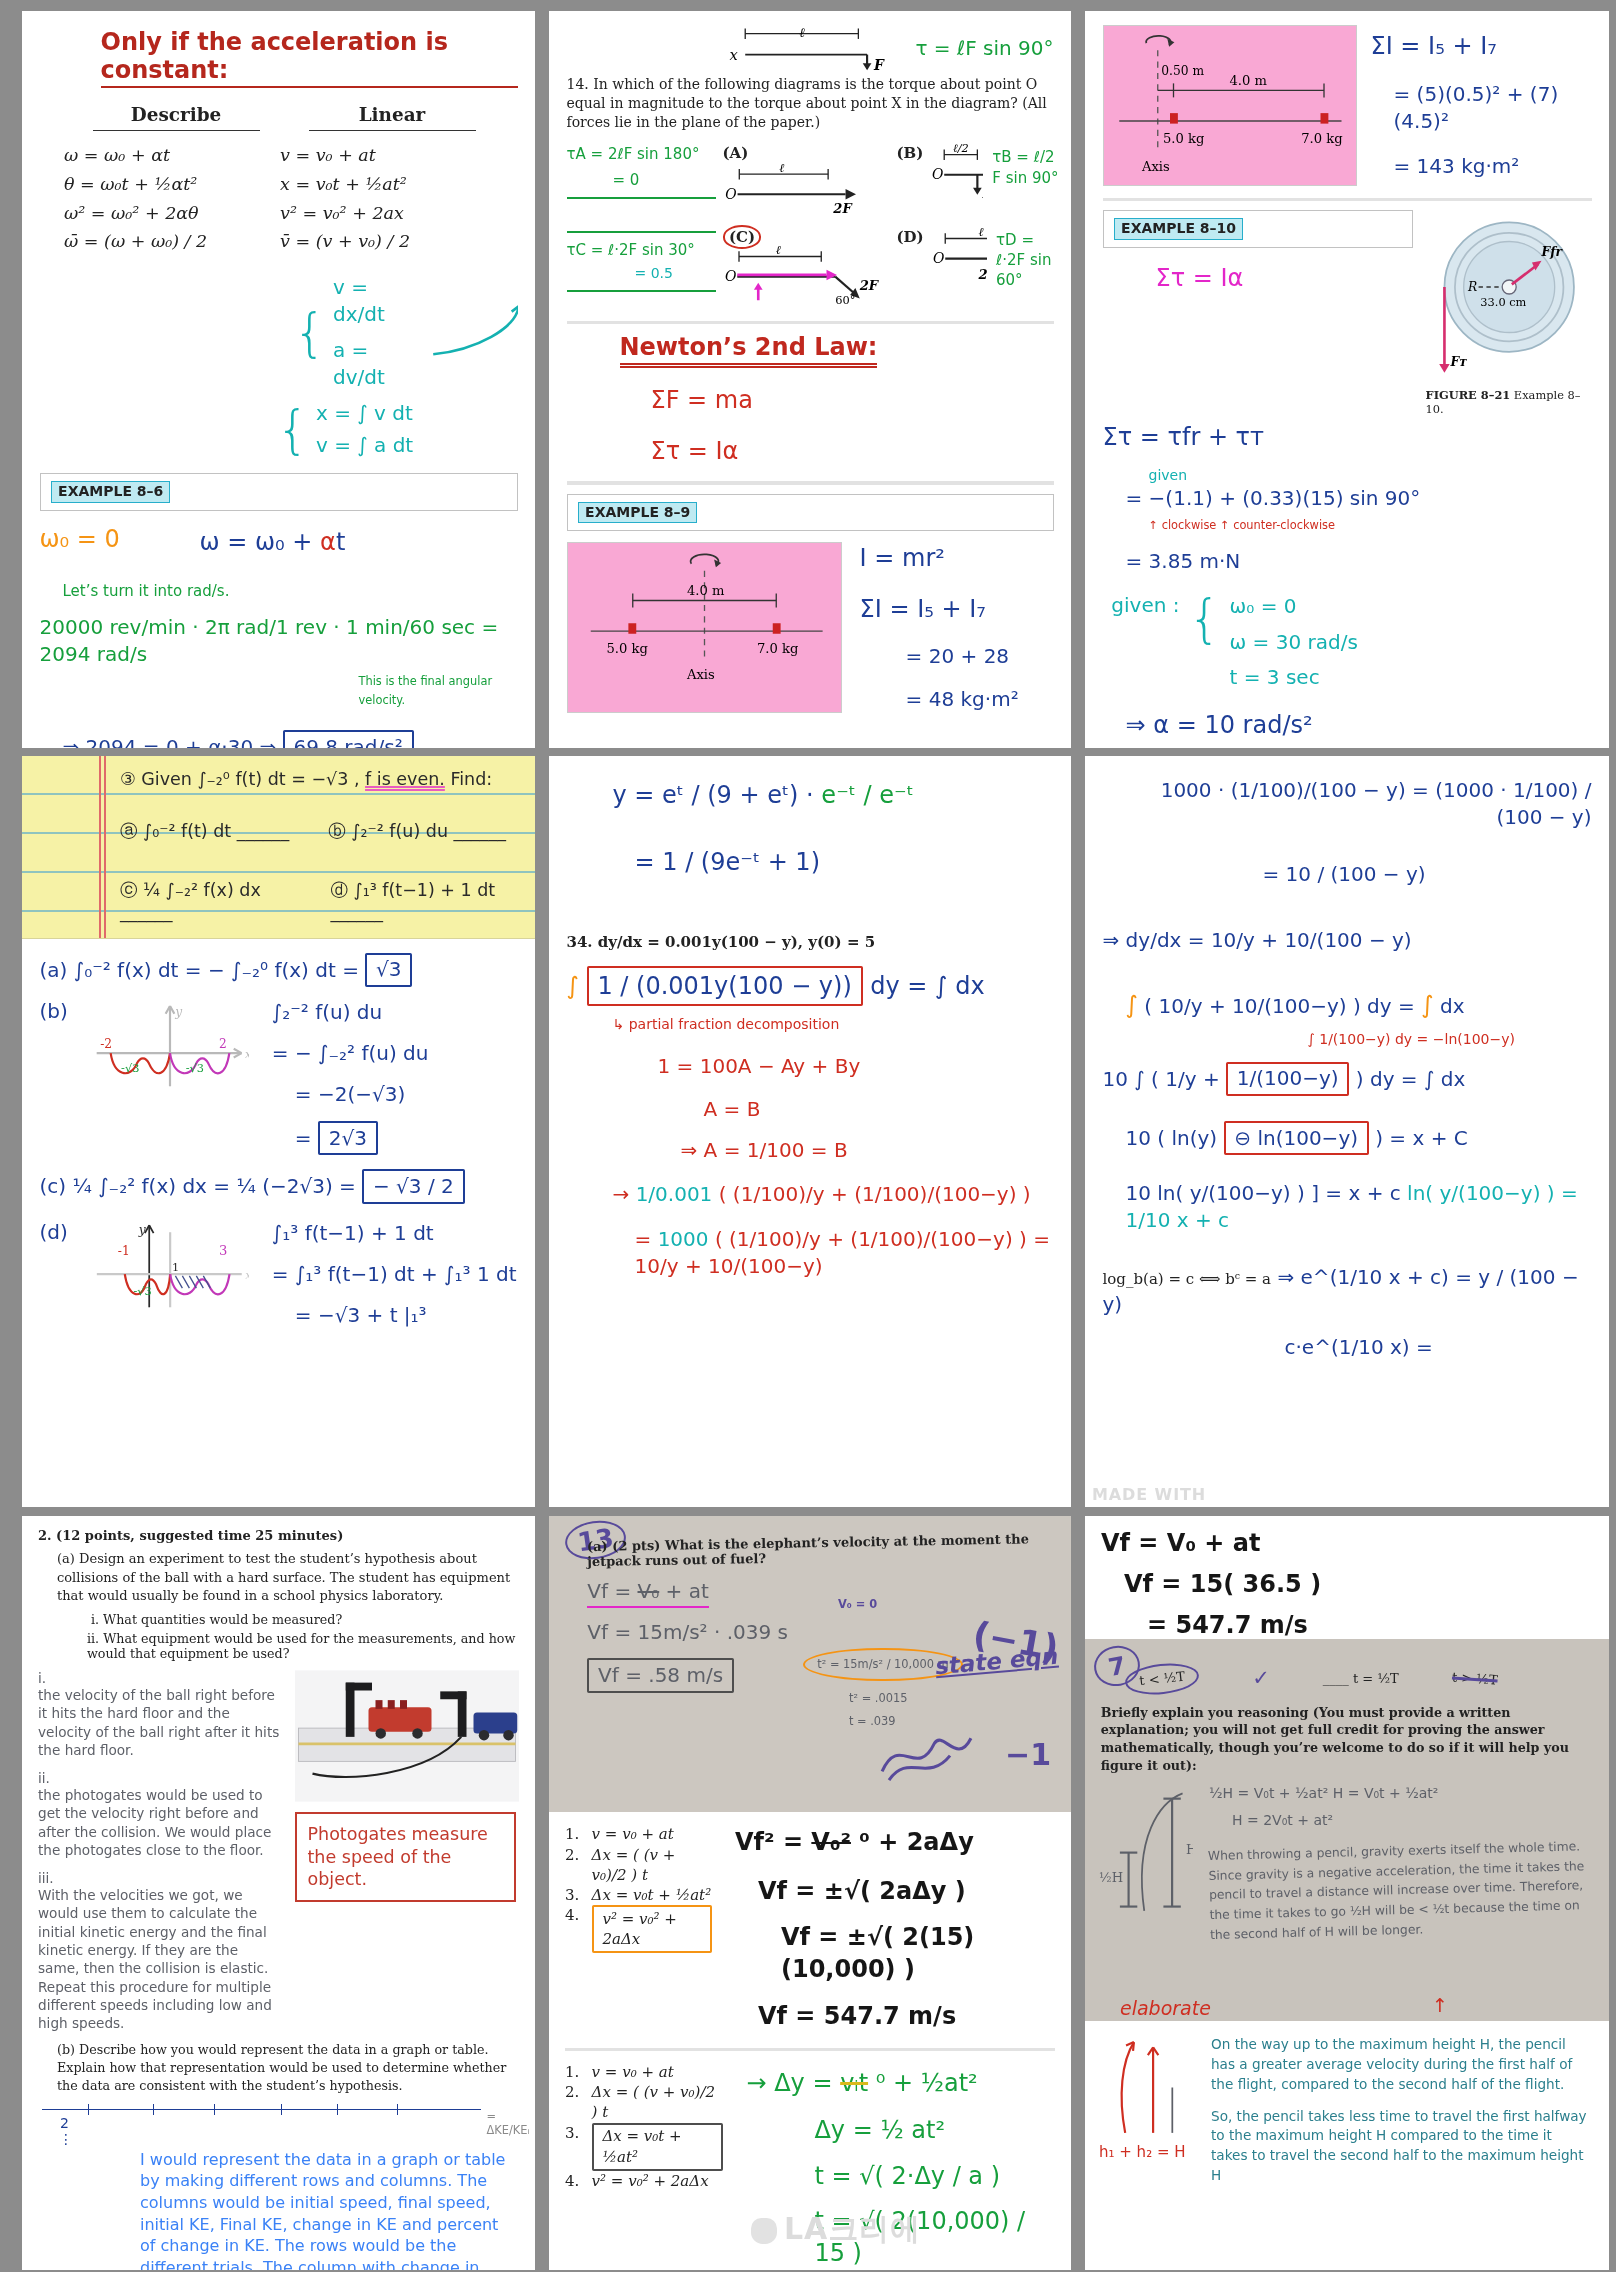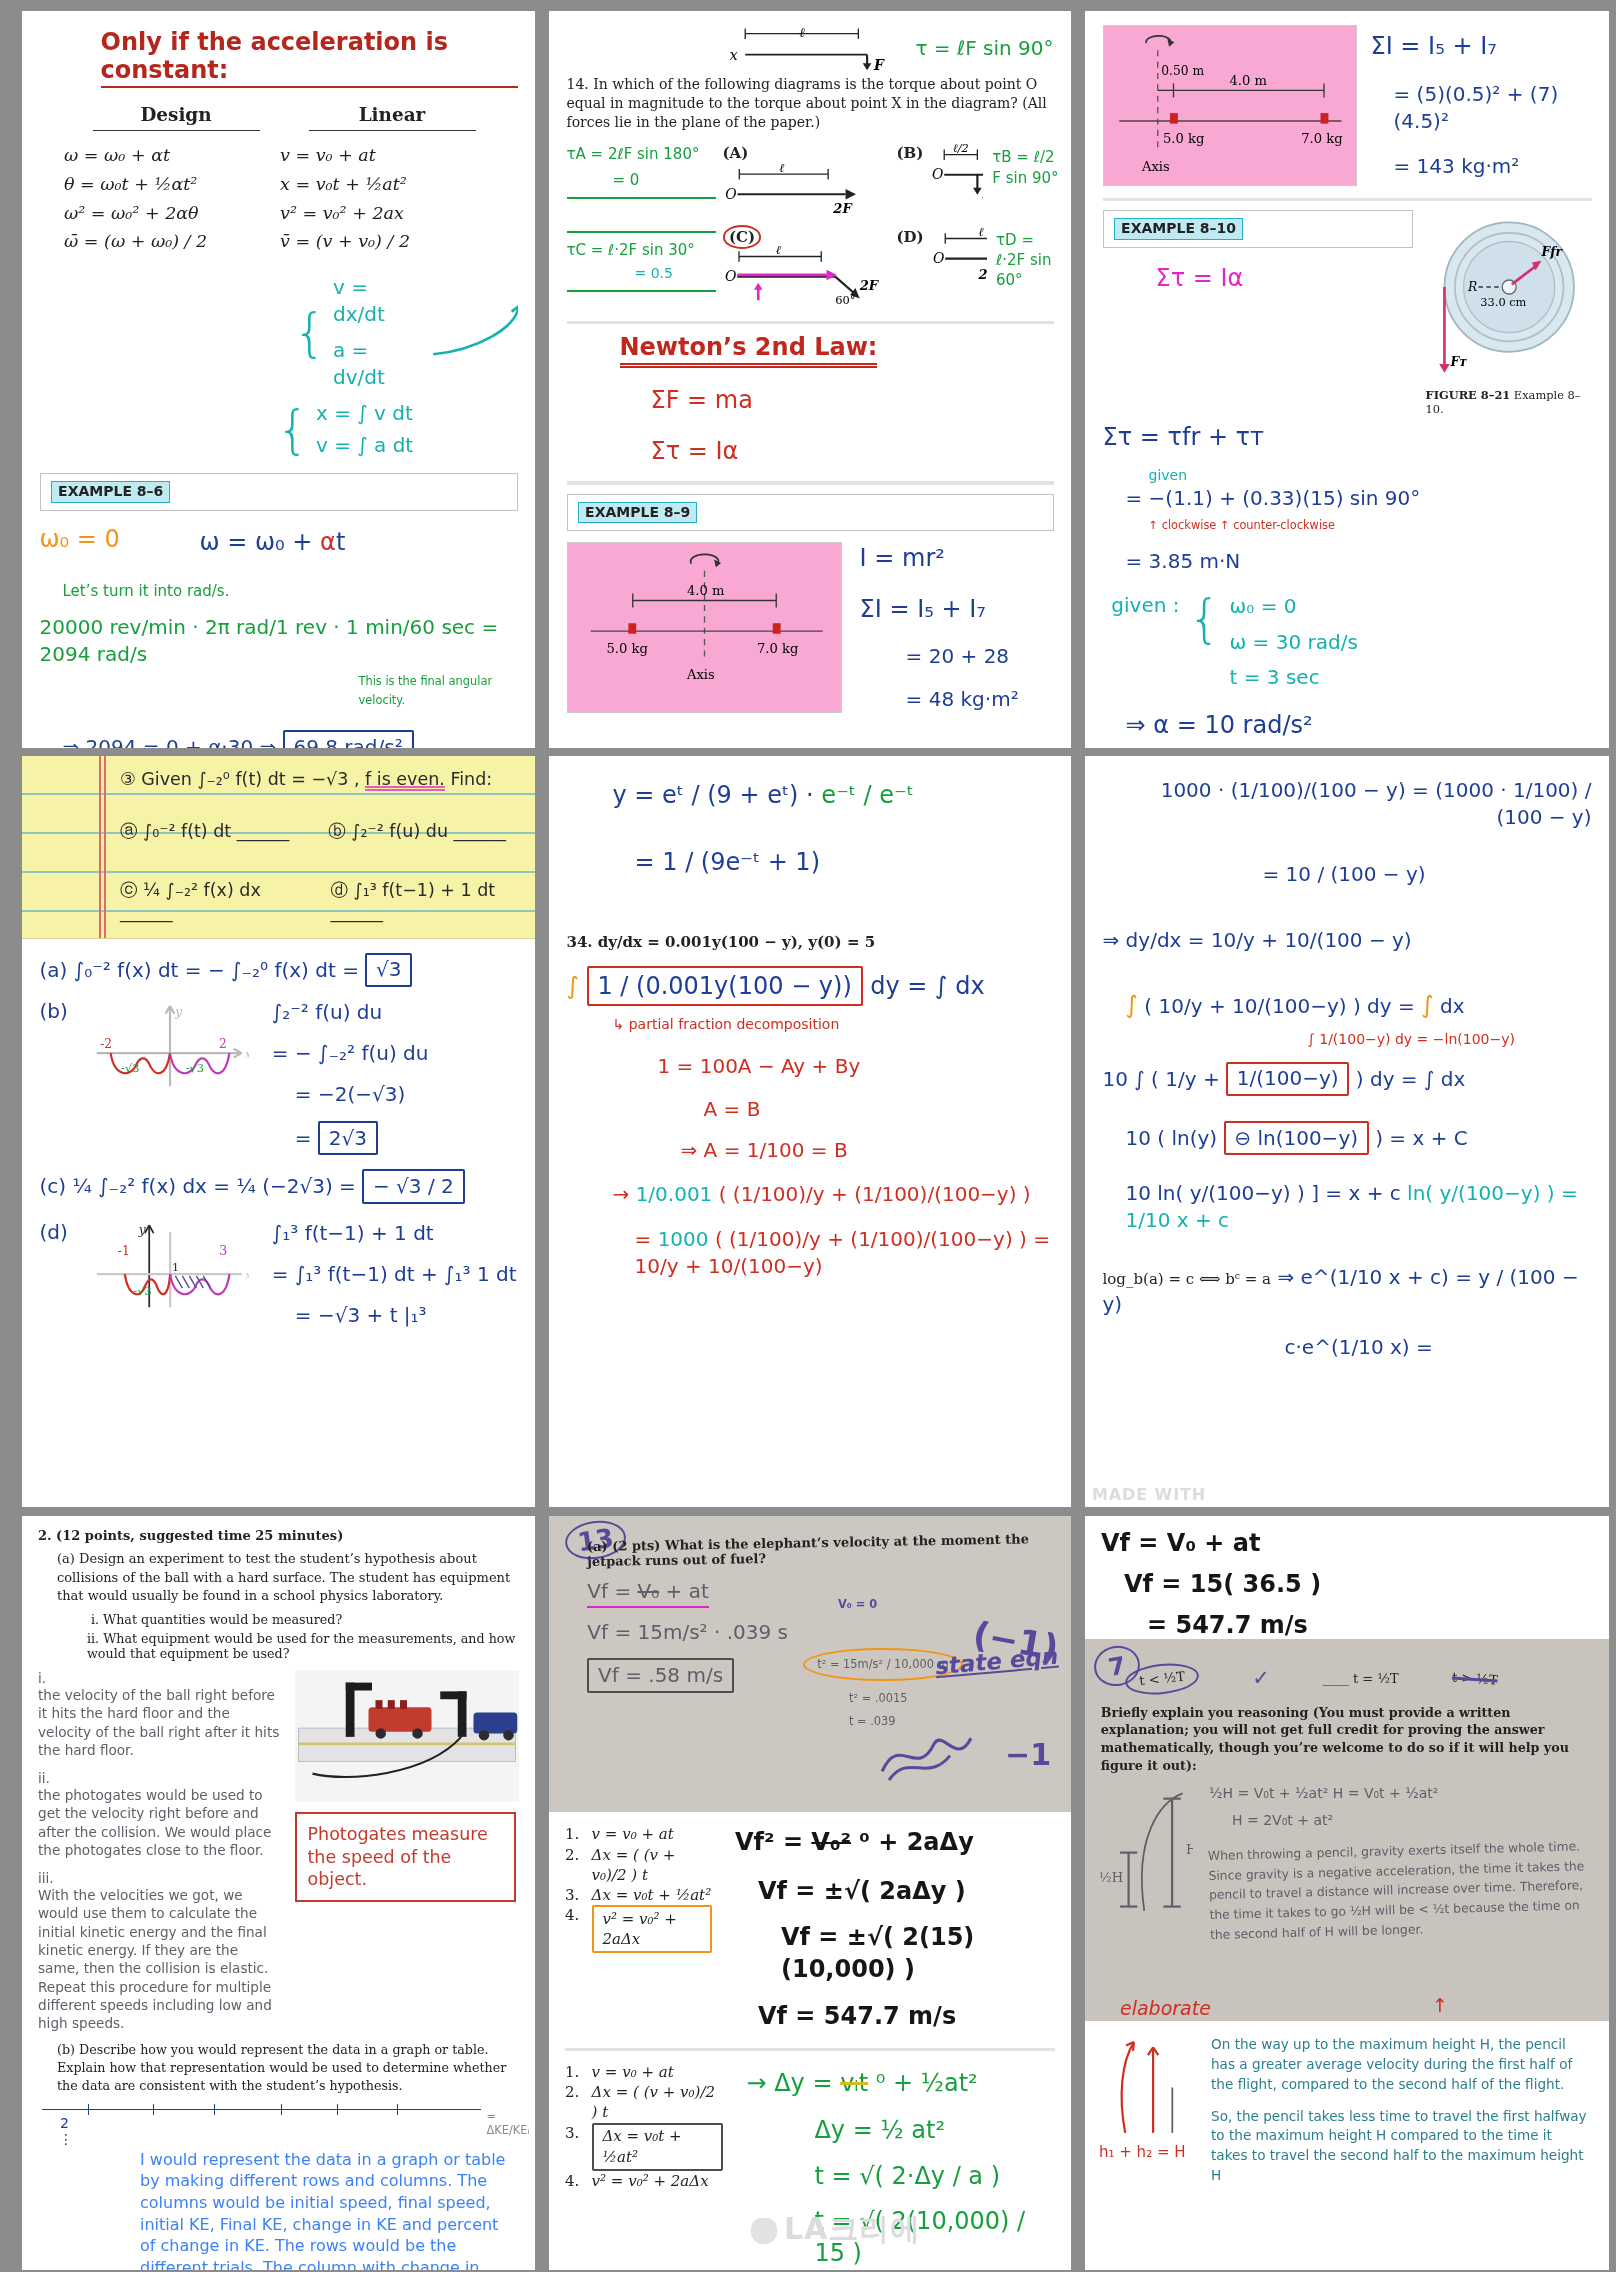--- a/index.html
+++ b/index.html
@@ -59,21 +59,21 @@
 </style>
 </head>
 <body>
 
 <div class="grid">
 
   <div class="panel pad">
     <div class="title-red">Only if the acceleration is constant:</div>
     <div class="kin-wrap">
       <div>
-        <div class="kin-col-h">Design</div>
+        <div class="kin-col-h">Describe</div>
       </div>
       <div>
         <div class="kin-col-h">Linear</div>
       </div>
     </div>
     <div class="kin-rows" style="margin-left:24.5px">
 
     <div class="kin-row">
         <span class="kin-a">ω  =  ω₀ + αt</span>
         <span class="kin-l">v  =  v₀ + at</span>

